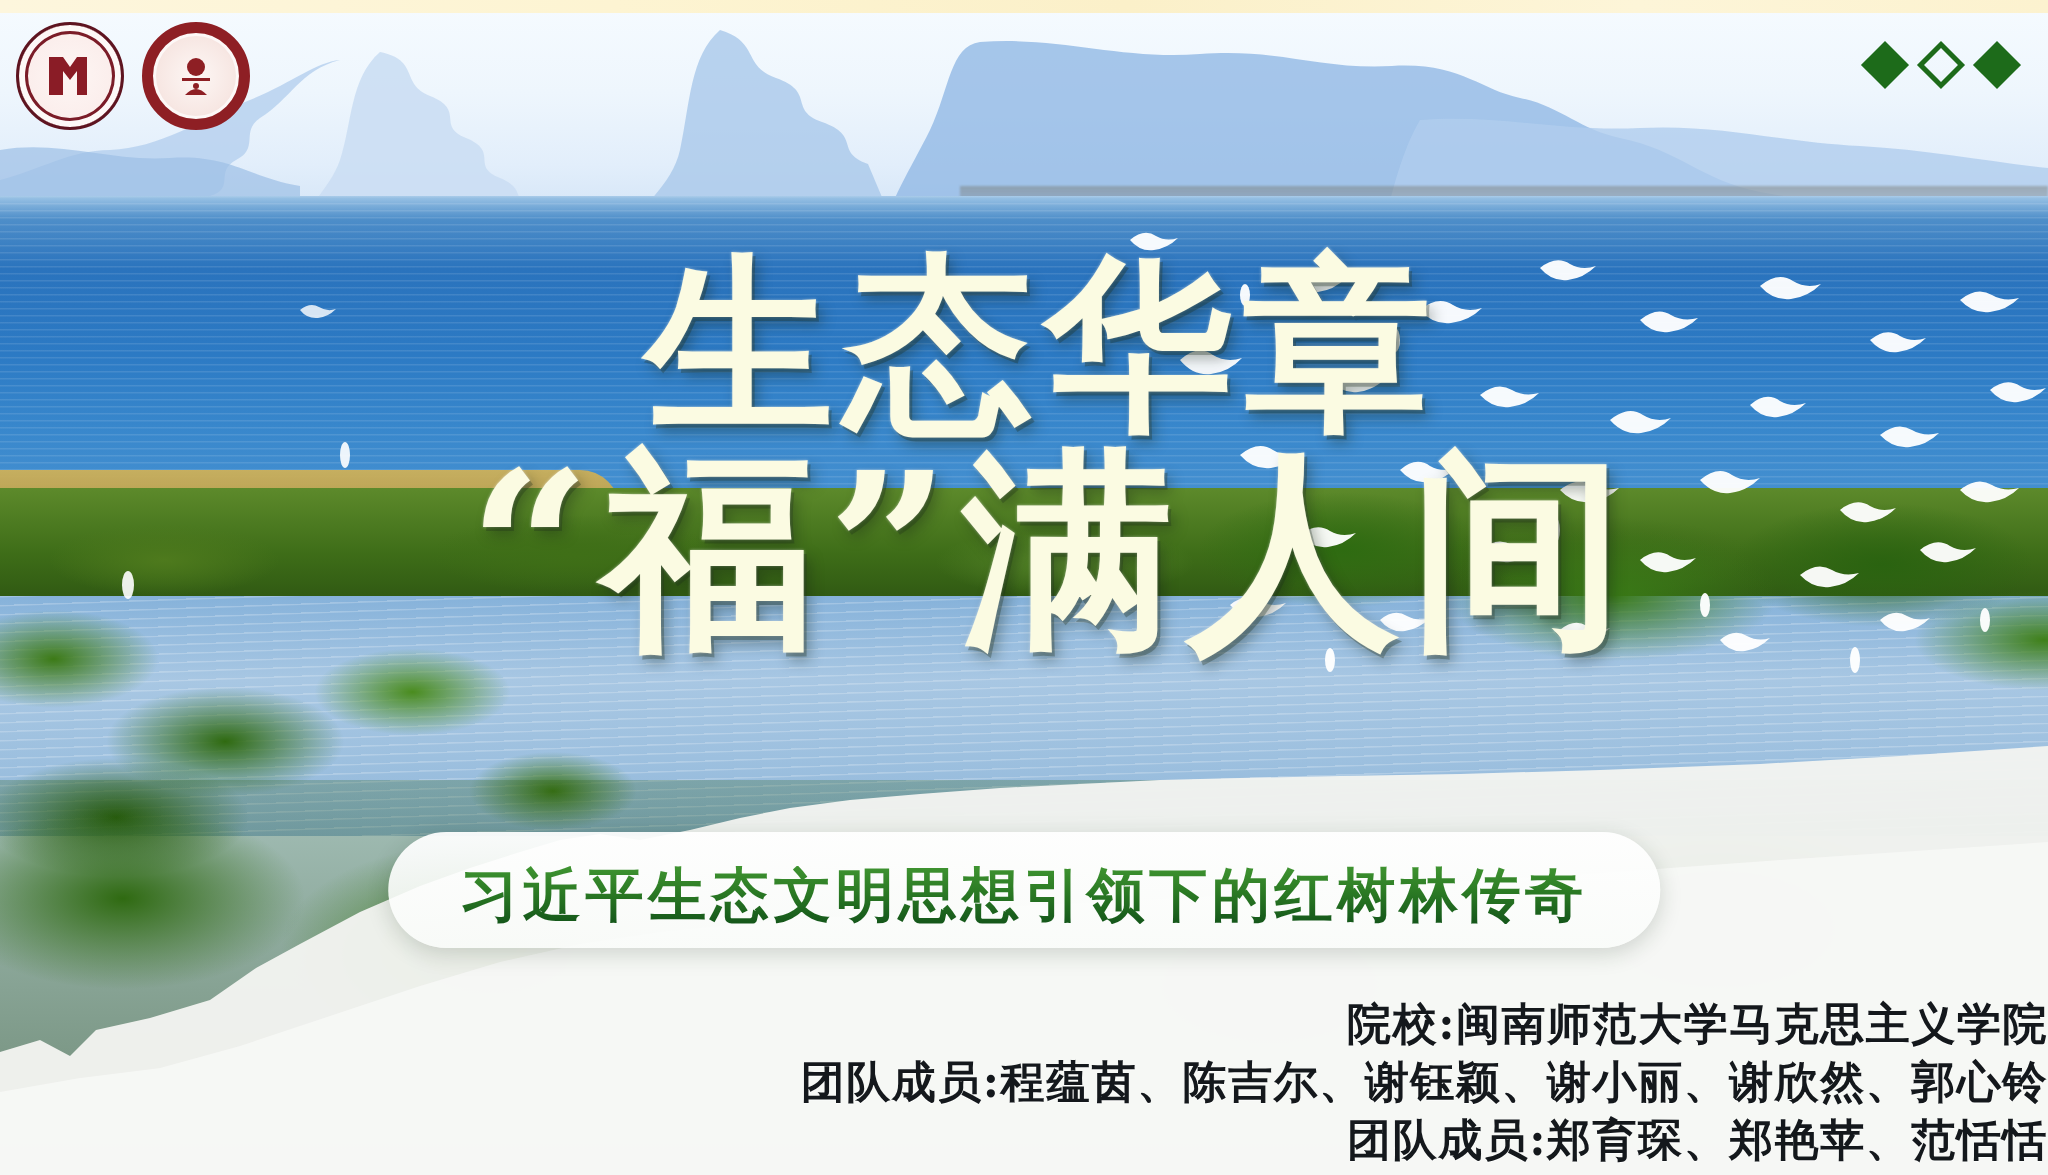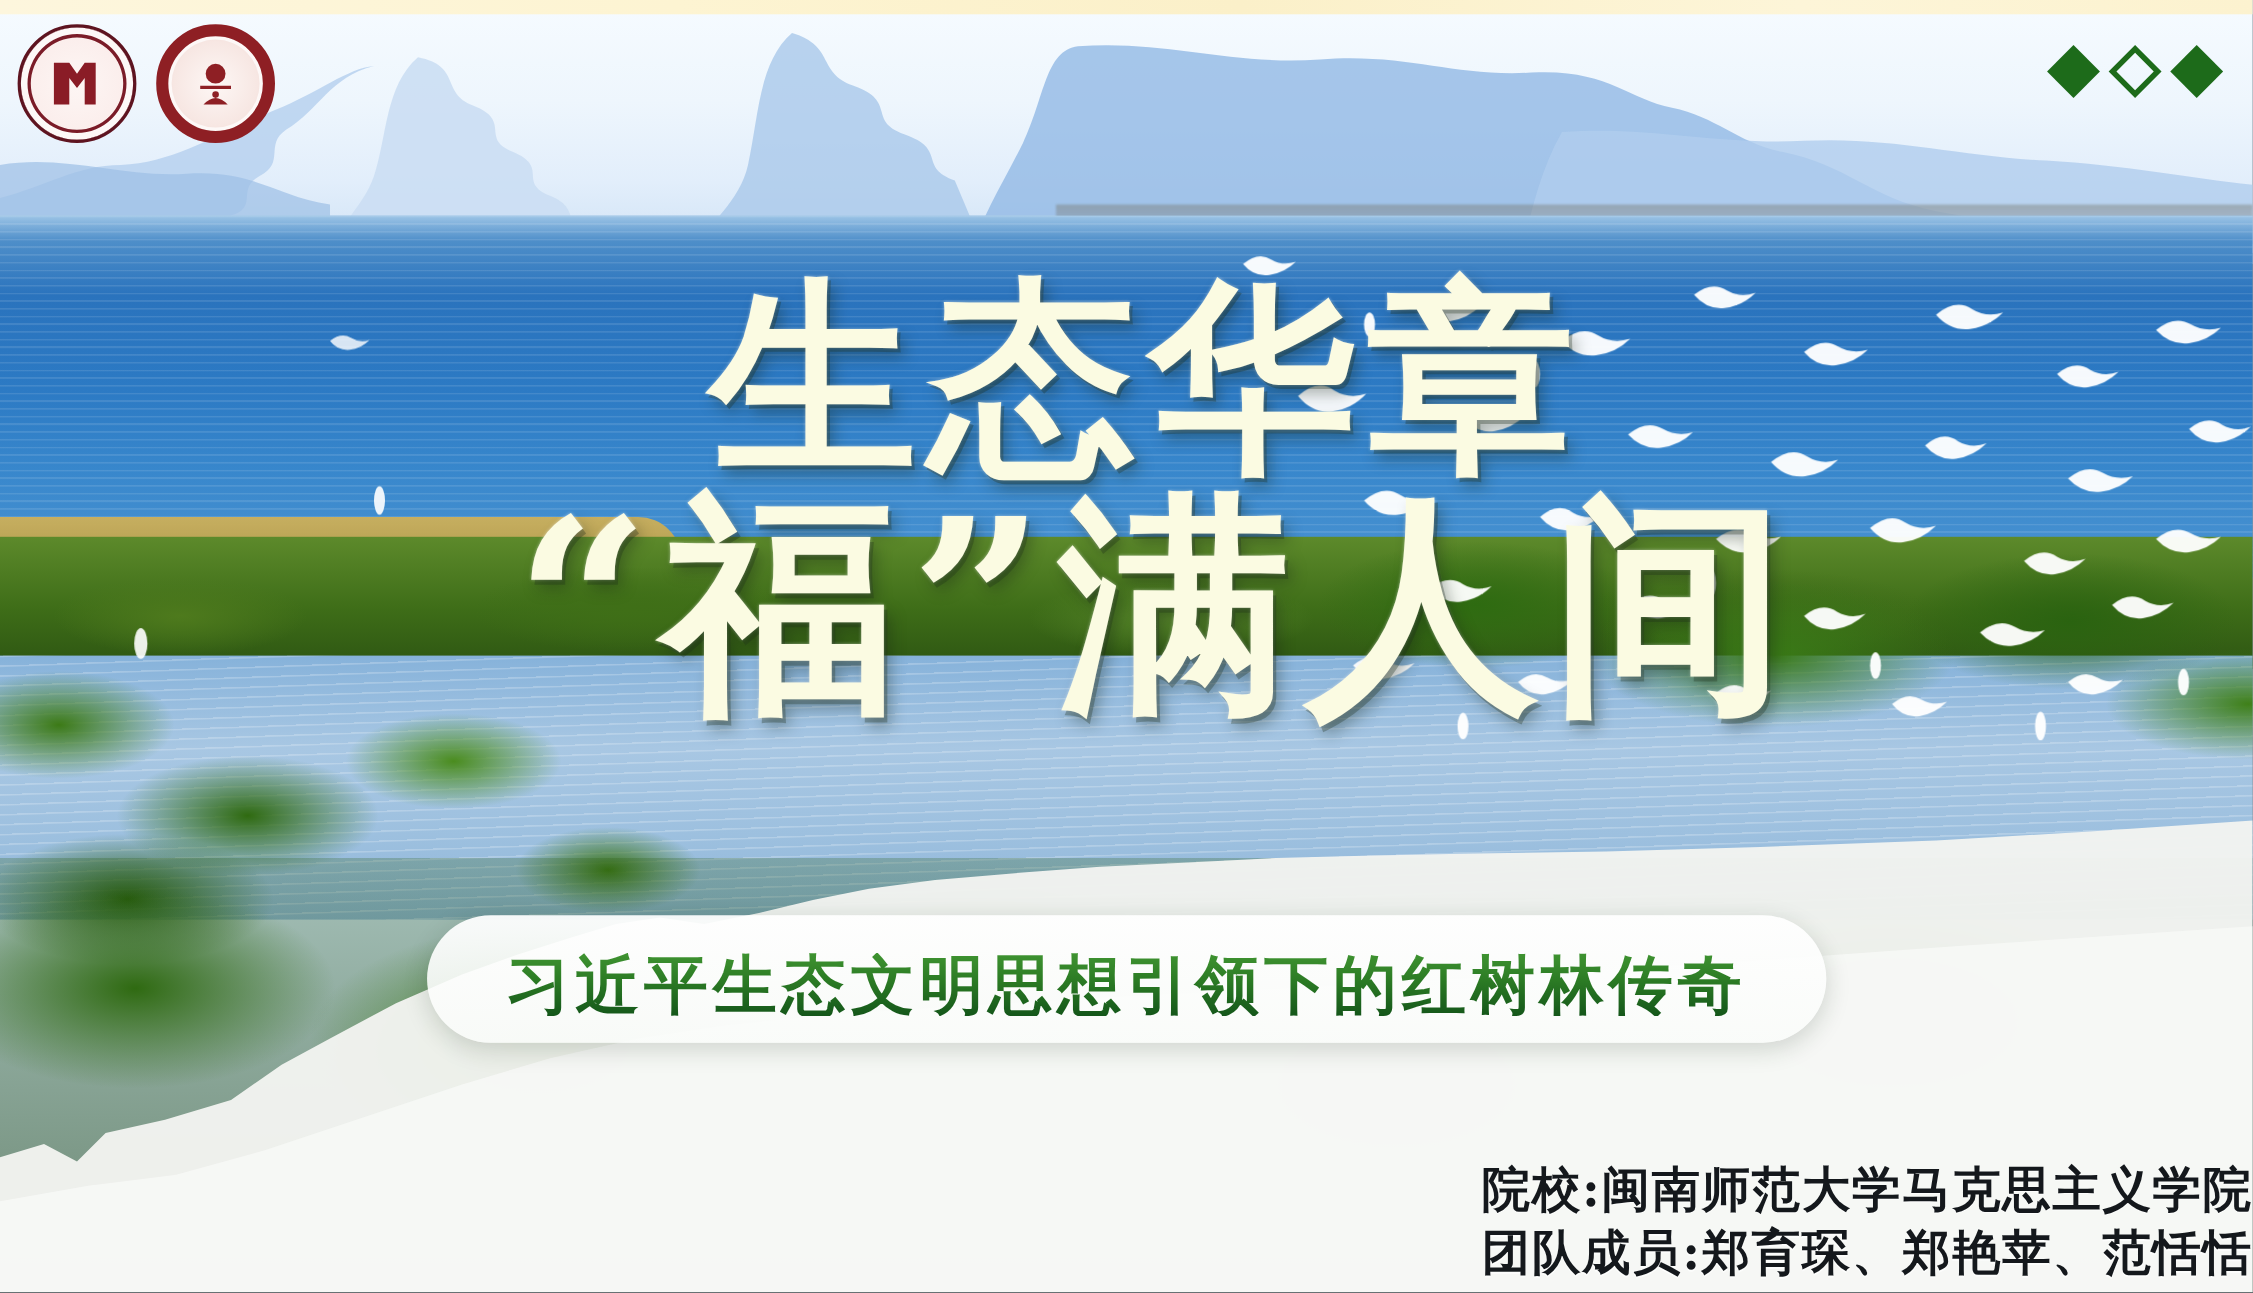--- a/index.html
+++ b/index.html
@@ -292,18 +292,19 @@
     <div class="title-line title-1">生态华章</div>
     <div class="title-line title-2">“福”满人间</div>
   </div>
 
   <div class="pill">
     <div class="pill-text">习近平生态文明思想引领下的红树林传奇</div>
   </div>
 
   <div class="credits">
     <div class="credit-line">院校:闽南师范大学马克思主义学院</div>
+    <div class="credit-line">团队成员:程蕴茵、陈吉尔、谢钰颖、谢小丽、谢欣然、郭心铃</div>
     <div class="credit-line">团队成员:郑育琛、郑艳苹、范恬恬</div>
   </div>
 
   <div class="top-strip"></div>
 
 </div>
 
 </body></html>

